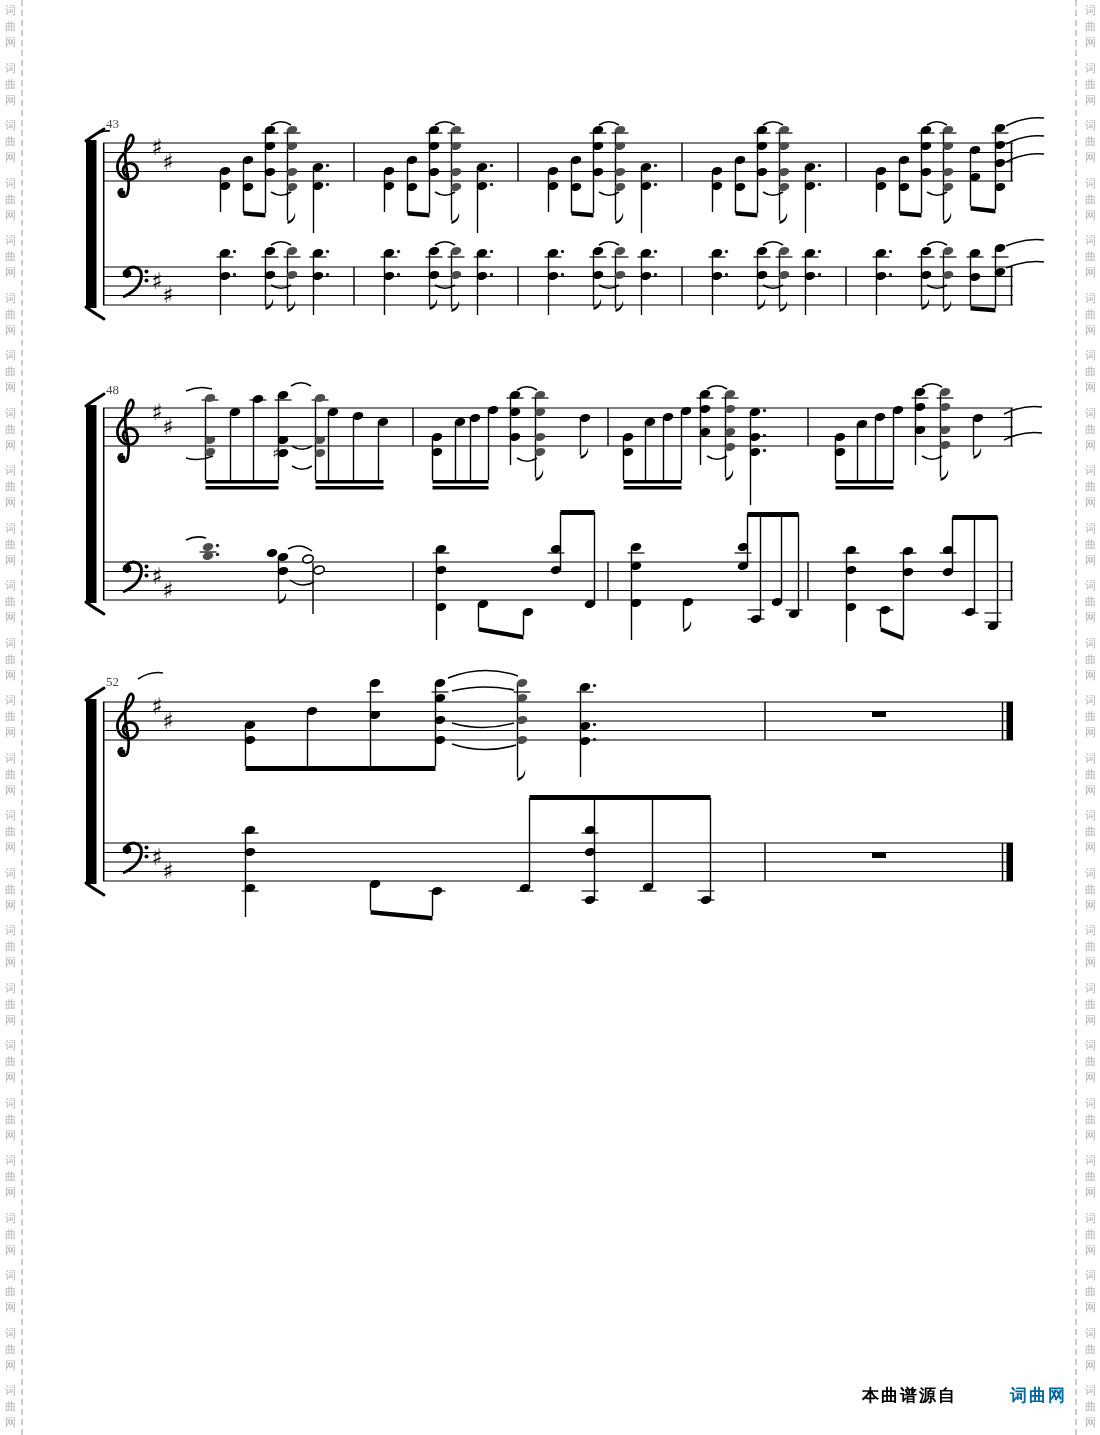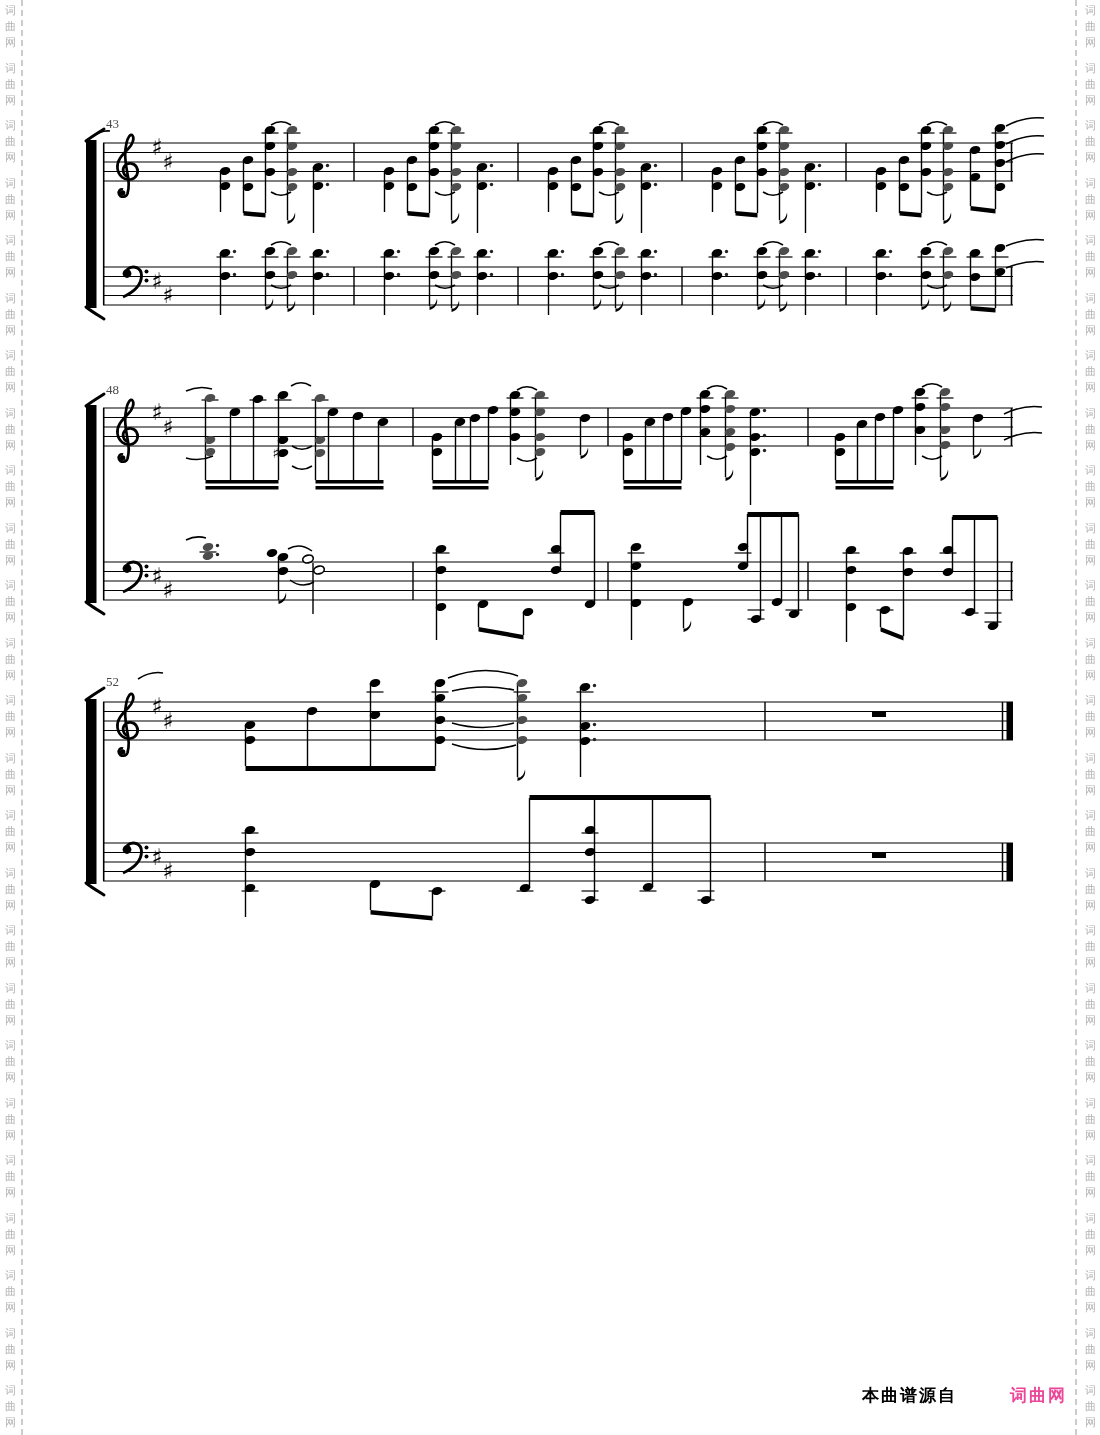--- a/index.html
+++ b/index.html
@@ -806,15 +806,15 @@
       <div class="wm-char" style="left: 1085px; top: 1302px; font-size: 11px; color: rgb(179, 179, 179);">网</div>
       <div class="wm-char" style="left: 1085px; top: 1327.5px; font-size: 11px; color: rgb(179, 179, 179);">词</div>
       <div class="wm-char" style="left: 1085px; top: 1343.5px; font-size: 11px; color: rgb(179, 179, 179);">曲</div>
       <div class="wm-char" style="left: 1085px; top: 1359.5px; font-size: 11px; color: rgb(179, 179, 179);">网</div>
       <div class="wm-char" style="left: 1085px; top: 1385px; font-size: 11px; color: rgb(179, 179, 179);">词</div>
       <div class="wm-char" style="left: 1085px; top: 1401px; font-size: 11px; color: rgb(179, 179, 179);">曲</div>
       <div class="wm-char" style="left: 1085px; top: 1417px; font-size: 11px; color: rgb(179, 179, 179);">网</div>
     </div>
   <div class="footer">
     <span class="src" style="color: rgb(0, 0, 0);">本曲谱源自</span>
-    <span class="brand" style="color: #ec4899;">词曲网</span>
+    <span class="brand" style="color: #0369a1;">词曲网</span>
   </div>
 </div>
 
 </body></html>

